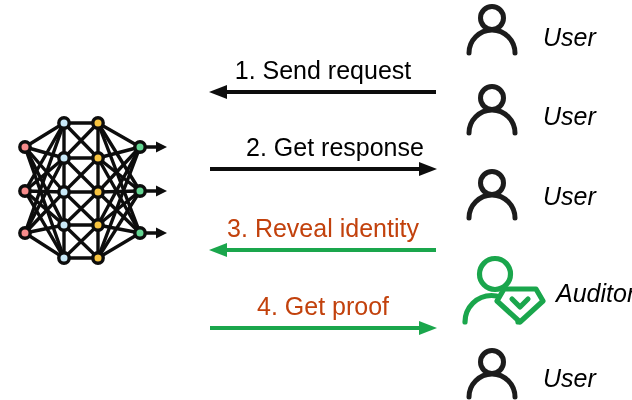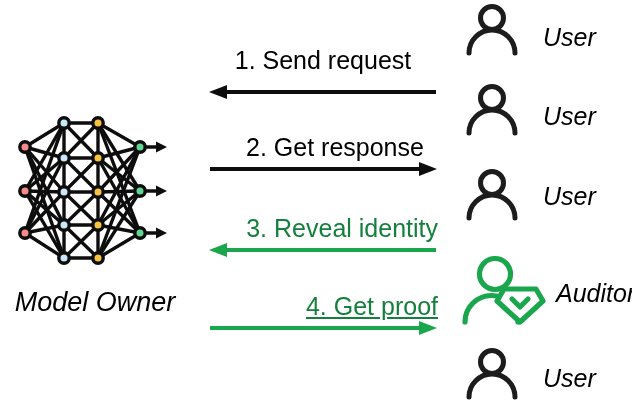--- a/index.html
+++ b/index.html
@@ -4,21 +4,21 @@
 <style>
   html,body{margin:0;padding:0;background:#ffffff;}
   .canvas{
     position:relative;width:632px;height:400px;background:#ffffff;
     font-family:"Liberation Sans", sans-serif;overflow:hidden;
   }
   .abs{position:absolute;}
   .txt{color:#000000;font-size:25px;line-height:30px;white-space:nowrap;font-style:italic;}
   .owner-label{font-size:27px;line-height:32px;width:186px;text-align:center;}
   .flow-label{width:230px;text-align:center;font-size:25px;line-height:30px;white-space:nowrap;}
-  .green-text{color:#15803d;text-align:right;}
+  .green-text{color:#c2410c;}
   svg{display:block;}
 </style>
 </head>
 <body>
 
 <div class="canvas">
 
   <svg class="abs" style="left:11px;top:108px;" width="162" height="170" viewBox="0 0 162 170">
     <g fill="none" stroke-width="3.4" stroke-linecap="round" stroke="#0d0d0d">
 
@@ -99,24 +99,23 @@
       <circle cx="87" cy="50" r="5.2" fill="#F8C43F"></circle>
       <circle cx="87" cy="84" r="5.2" fill="#F8C43F"></circle>
       <circle cx="87" cy="117" r="5.2" fill="#F8C43F"></circle>
       <circle cx="87" cy="150" r="5.2" fill="#F8C43F"></circle>
       <circle cx="129" cy="39" r="5.2" fill="#63D592"></circle>
       <circle cx="129" cy="83" r="5.2" fill="#63D592"></circle>
       <circle cx="129" cy="125" r="5.2" fill="#63D592"></circle>
     </g>
   </svg>
 
-  <div class="abs txt owner-label" style="left:2px;top:286px;">Model Owner</div>
 
   <div>
-    <div class="abs flow-label" style="left:208px;top:45px;">1. Send request</div>
+    <div class="abs flow-label" style="left:208px;top:55px;">1. Send request</div>
     <svg class="abs" style="left:208px;top:84px;" width="230" height="16" viewBox="0 0 230 16">
       <line x1="13" y1="8" x2="228" y2="8" stroke-width="4.2" stroke="#0d0d0d"></line>
       <polygon points="1,8 19,1 19,15" fill="#0d0d0d"></polygon>
     </svg>
   </div>
 
   <div>
     <div class="abs flow-label" style="left:220px;top:132px;">2. Get response</div>
     <svg class="abs" style="left:208px;top:161px;" width="230" height="16" viewBox="0 0 230 16">
       <line x1="2" y1="8" x2="217" y2="8" stroke-width="4.2" stroke="#0d0d0d"></line>
@@ -126,21 +125,21 @@
 
   <div>
     <div class="abs flow-label green-text" style="left:208px;top:213px;">3. Reveal identity</div>
     <svg class="abs" style="left:208px;top:242px;" width="230" height="16" viewBox="0 0 230 16">
       <line x1="13" y1="8" x2="228" y2="8" stroke-width="4.2" stroke="#1AA64C"></line>
       <polygon points="1,8 19,1 19,15" fill="#1AA64C"></polygon>
     </svg>
   </div>
 
   <div>
-    <div class="abs flow-label green-text" style="left:208px;top:291px;text-decoration:underline;">4. Get proof</div>
+    <div class="abs flow-label green-text" style="left:208px;top:291px;">4. Get proof</div>
     <svg class="abs" style="left:208px;top:320px;" width="230" height="16" viewBox="0 0 230 16">
       <line x1="2" y1="8" x2="217" y2="8" stroke-width="4.2" stroke="#1AA64C"></line>
       <polygon points="229,8 211,1 211,15" fill="#1AA64C"></polygon>
     </svg>
   </div>
 
   <svg class="abs" style="left:466px;top:1px;" width="52" height="55" viewBox="0 0 52 55">
     <g fill="none" stroke-width="5" stroke-linecap="round" stroke="#1c1c1c">
       <path d="M3,52 A23,23 0 0 1 49,52"></path>
       <circle cx="26" cy="17" r="11.5" fill="#ffffff"></circle>

